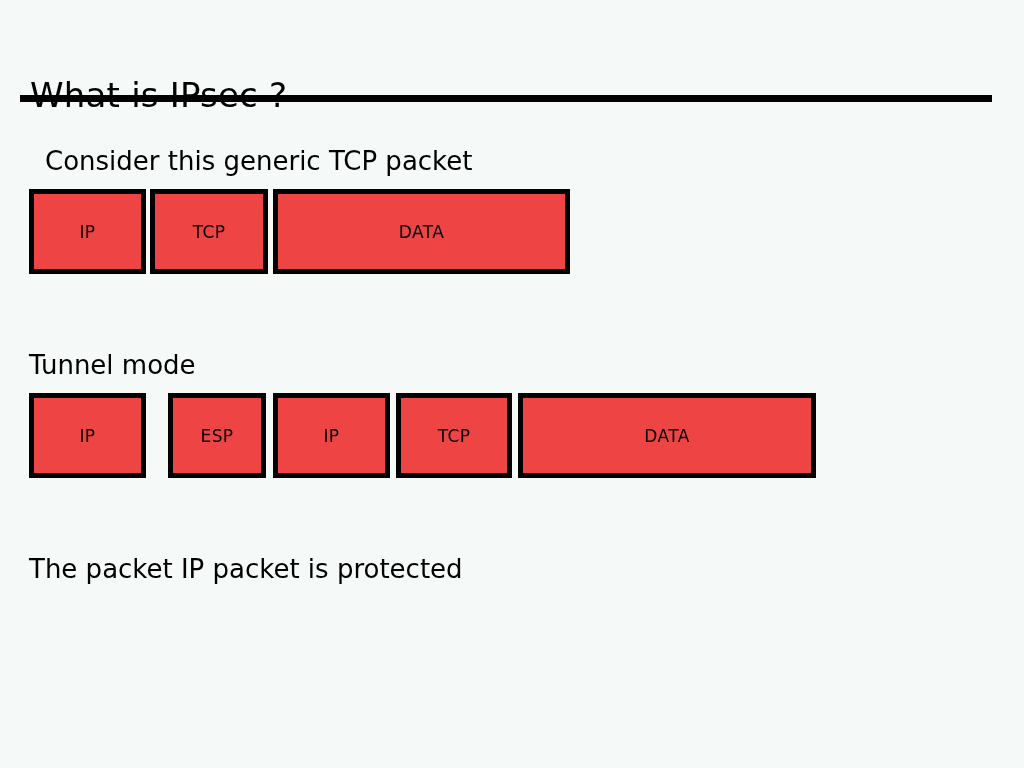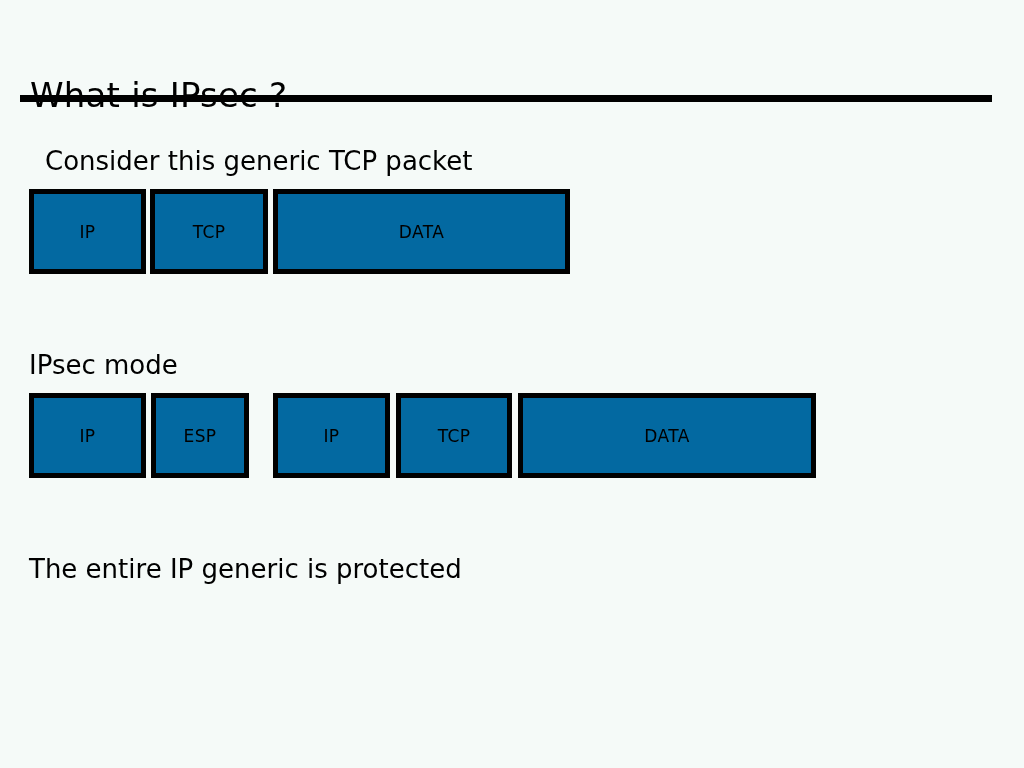--- a/index.html
+++ b/index.html
@@ -71,21 +71,21 @@
   }
   .packet-row.row1 { left: 0px; top: 189px; }
   .packet-row.row2 { left: 0px; top: 393px; }
 
   .packet-field {
     position: absolute;
     top: 0;
     height: 85px;
     box-sizing: border-box;
     border: 5px solid #000000;
-    background: #0369a1;
+    background: #ef4444;
     display: flex;
     align-items: center;
     justify-content: center;
   }
 
   .packet-field-label {
     font-size: 17px;
     line-height: 20px;
     font-weight: 400;
     letter-spacing: 0.4px;
@@ -109,35 +109,35 @@
         <span class="packet-field-label">IP</span>
       </div>
       <div class="packet-field" style="left: 150px; width: 118px;">
         <span class="packet-field-label">TCP</span>
       </div>
       <div class="packet-field" style="left: 273px; width: 297px;">
         <span class="packet-field-label">DATA</span>
       </div>
     </div>
 
-  <div class="section-label row2">IPsec mode</div>
+  <div class="section-label row2">Tunnel mode</div>
 
   <div class="packet-row row2" id="packet-tunnel">
       <div class="packet-field" style="left: 29px; width: 117px;">
         <span class="packet-field-label">IP</span>
       </div>
-      <div class="packet-field" style="left: 151px; width: 98px;">
+      <div class="packet-field" style="left: 168px; width: 98px;">
         <span class="packet-field-label">ESP</span>
       </div>
       <div class="packet-field" style="left: 273px; width: 117px;">
         <span class="packet-field-label">IP</span>
       </div>
       <div class="packet-field" style="left: 396px; width: 116px;">
         <span class="packet-field-label">TCP</span>
       </div>
       <div class="packet-field" style="left: 518px; width: 298px;">
         <span class="packet-field-label">DATA</span>
       </div>
     </div>
 
-  <div class="footer-text">The entire IP generic is protected</div>
+  <div class="footer-text">The packet IP packet is protected</div>
 
 </div>
 
 </body></html>

